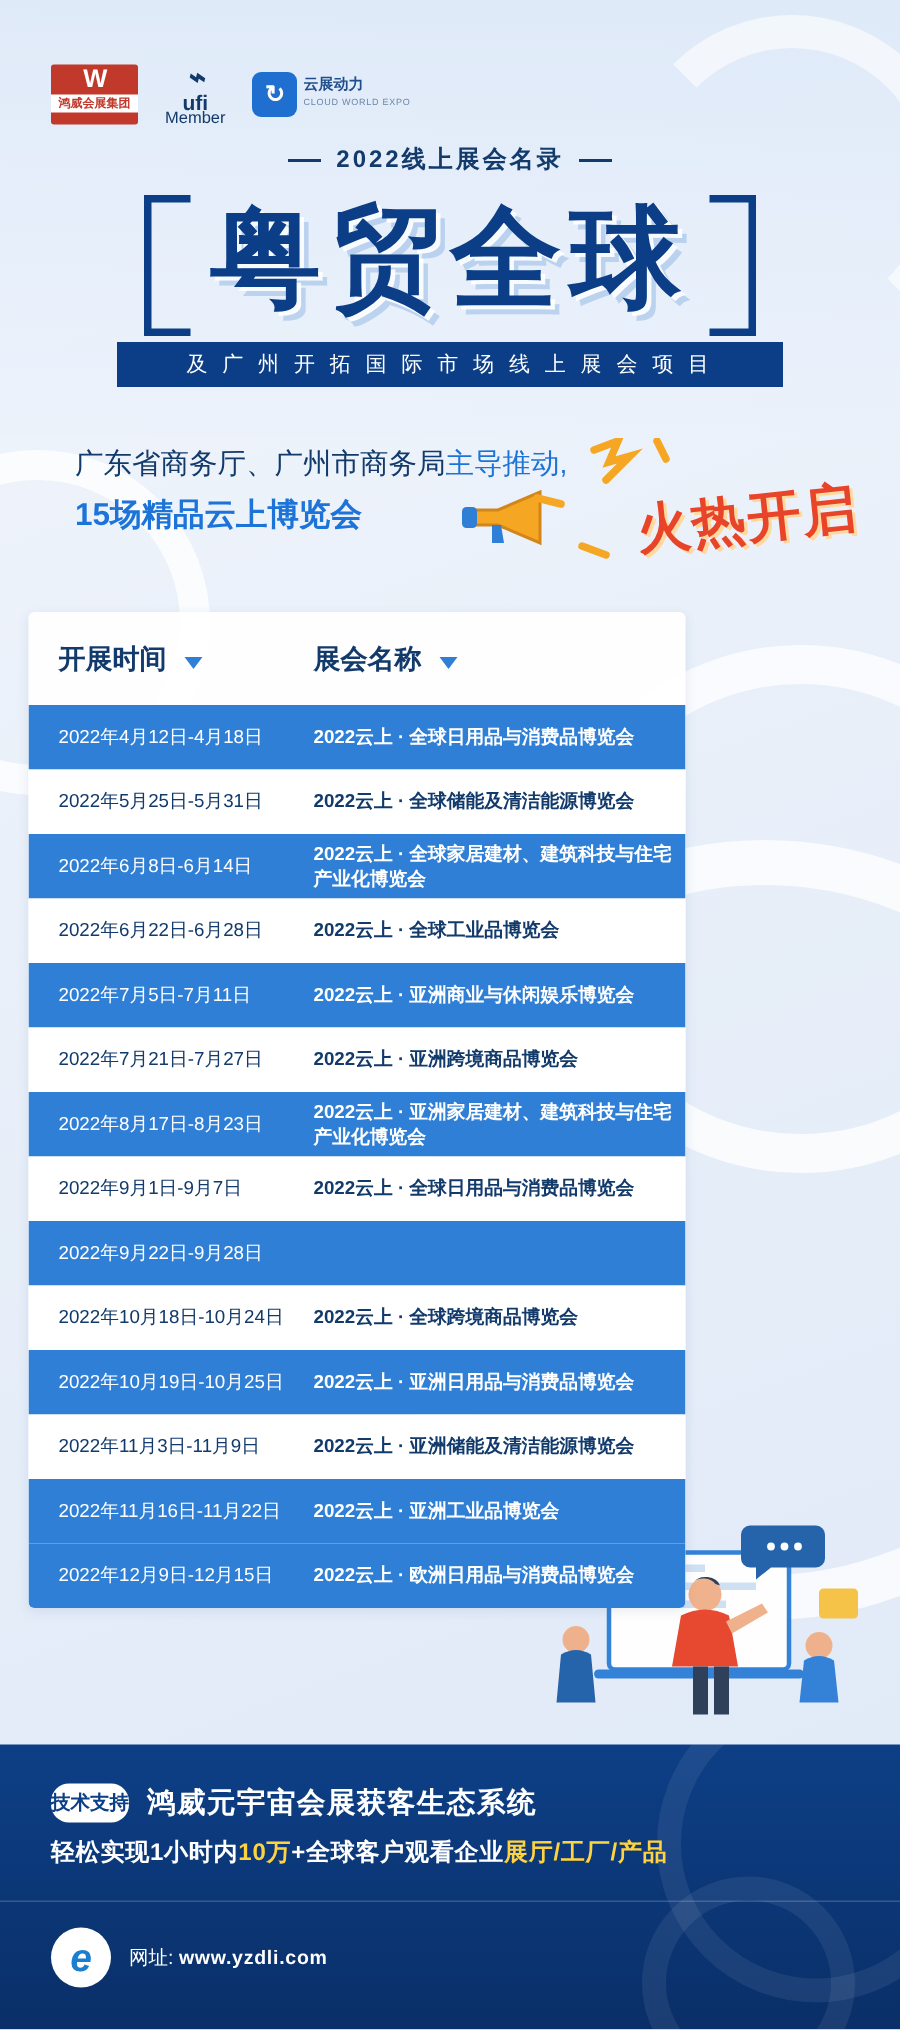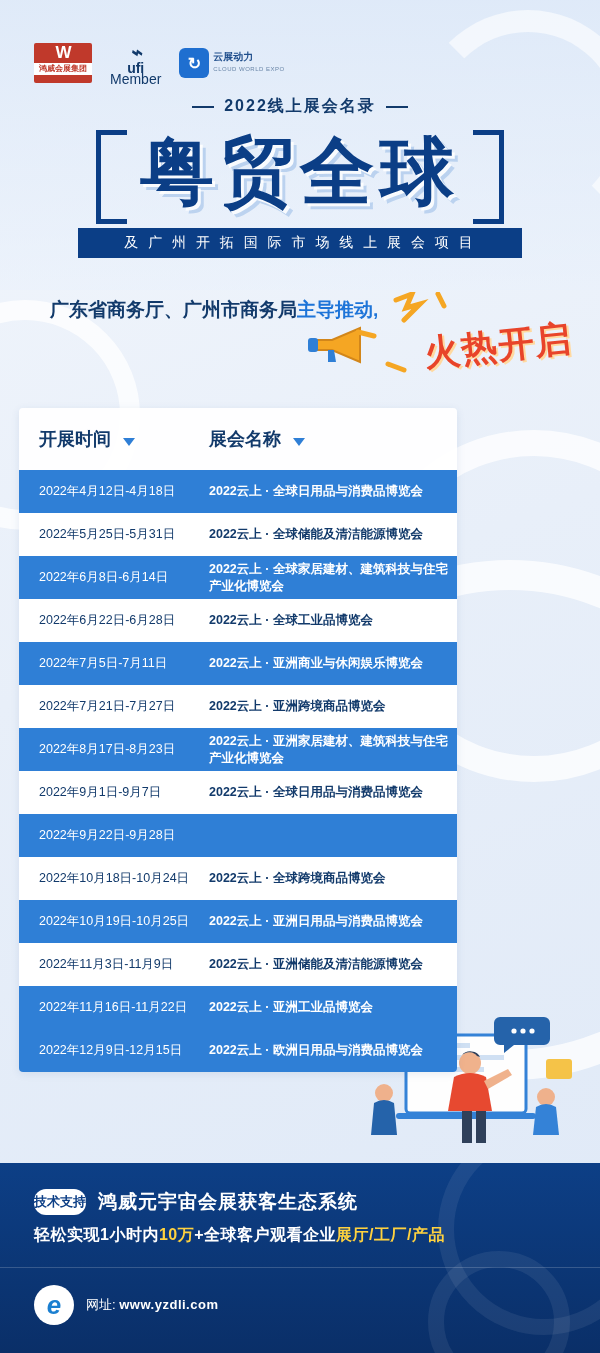--- a/index.html
+++ b/index.html
@@ -95,21 +95,21 @@
     font-weight: bold;
     font-style: italic;
     line-height: 20px;
   }
   .logo-ufi .ufi-text {
     font-size: 14px;
     font-weight: bold;
     line-height: 12px;
   }
   .logo-ufi .ufi-member {
-    font-size: 14px;
+    font-size: 11px;
     line-height: 10px;
   }
   .logo-yz {
     display: flex;
     align-items: center;
     gap: 4px;
   }
   .logo-yz .yz-icon {
     width: 30px; height: 30px;
     border-radius: 6px;
@@ -197,21 +197,21 @@
   }
 
   
   .slogan {
     position: absolute;
     left: 50px; top: 296px;
     z-index: 6;
   }
   .slogan .line1 {
     font-size: 19px;
-    font-weight: bold;
+    font-weight: normal;
     color: #123a6b;
     line-height: 28px;
   }
   .slogan .line1 .hl { color: #1d74d8; }
   .slogan .line2 {
     font-size: 21px;
     font-weight: bold;
     color: #1d74d8;
     line-height: 32px;
     margin-top: 4px;
@@ -438,20 +438,21 @@
       <span class="bracket right"></span>
     </div>
   </div>
 
   <div class="subtitle-bar">及 广 州 开 拓 国 际 市 场 线 上 展 会 项 目</div>
 
   <div class="slogan">
     <div class="line1">
       <span>广东省商务厅、广州市商务局</span><span class="hl">主导推动,</span>
     </div>
+    <div class="line2">15场精品云上博览会</div>
   </div>
 
   <div class="fire-badge">
     <svg class="megaphone" viewBox="0 0 62 42">
       <path d="M4 16 L26 16 L54 4 L54 38 L26 26 L4 26 Z" fill="#f5a623" stroke="#d2861a" stroke-width="2"></path>
       <rect x="2" y="14" width="10" height="14" rx="3" fill="#2f7fd6"></rect>
       <path d="M22 26 L22 38 L30 38 L28 26 Z" fill="#2f7fd6"></path>
     </svg>
     <svg width="290" height="86" viewBox="0 0 290 86" style="position:absolute;left:0;top:0;">
       <path d="M108 8 L124 2 L118 16 L132 12 L116 28" fill="none" stroke="#f5a623" stroke-width="5" stroke-linecap="round"></path>

